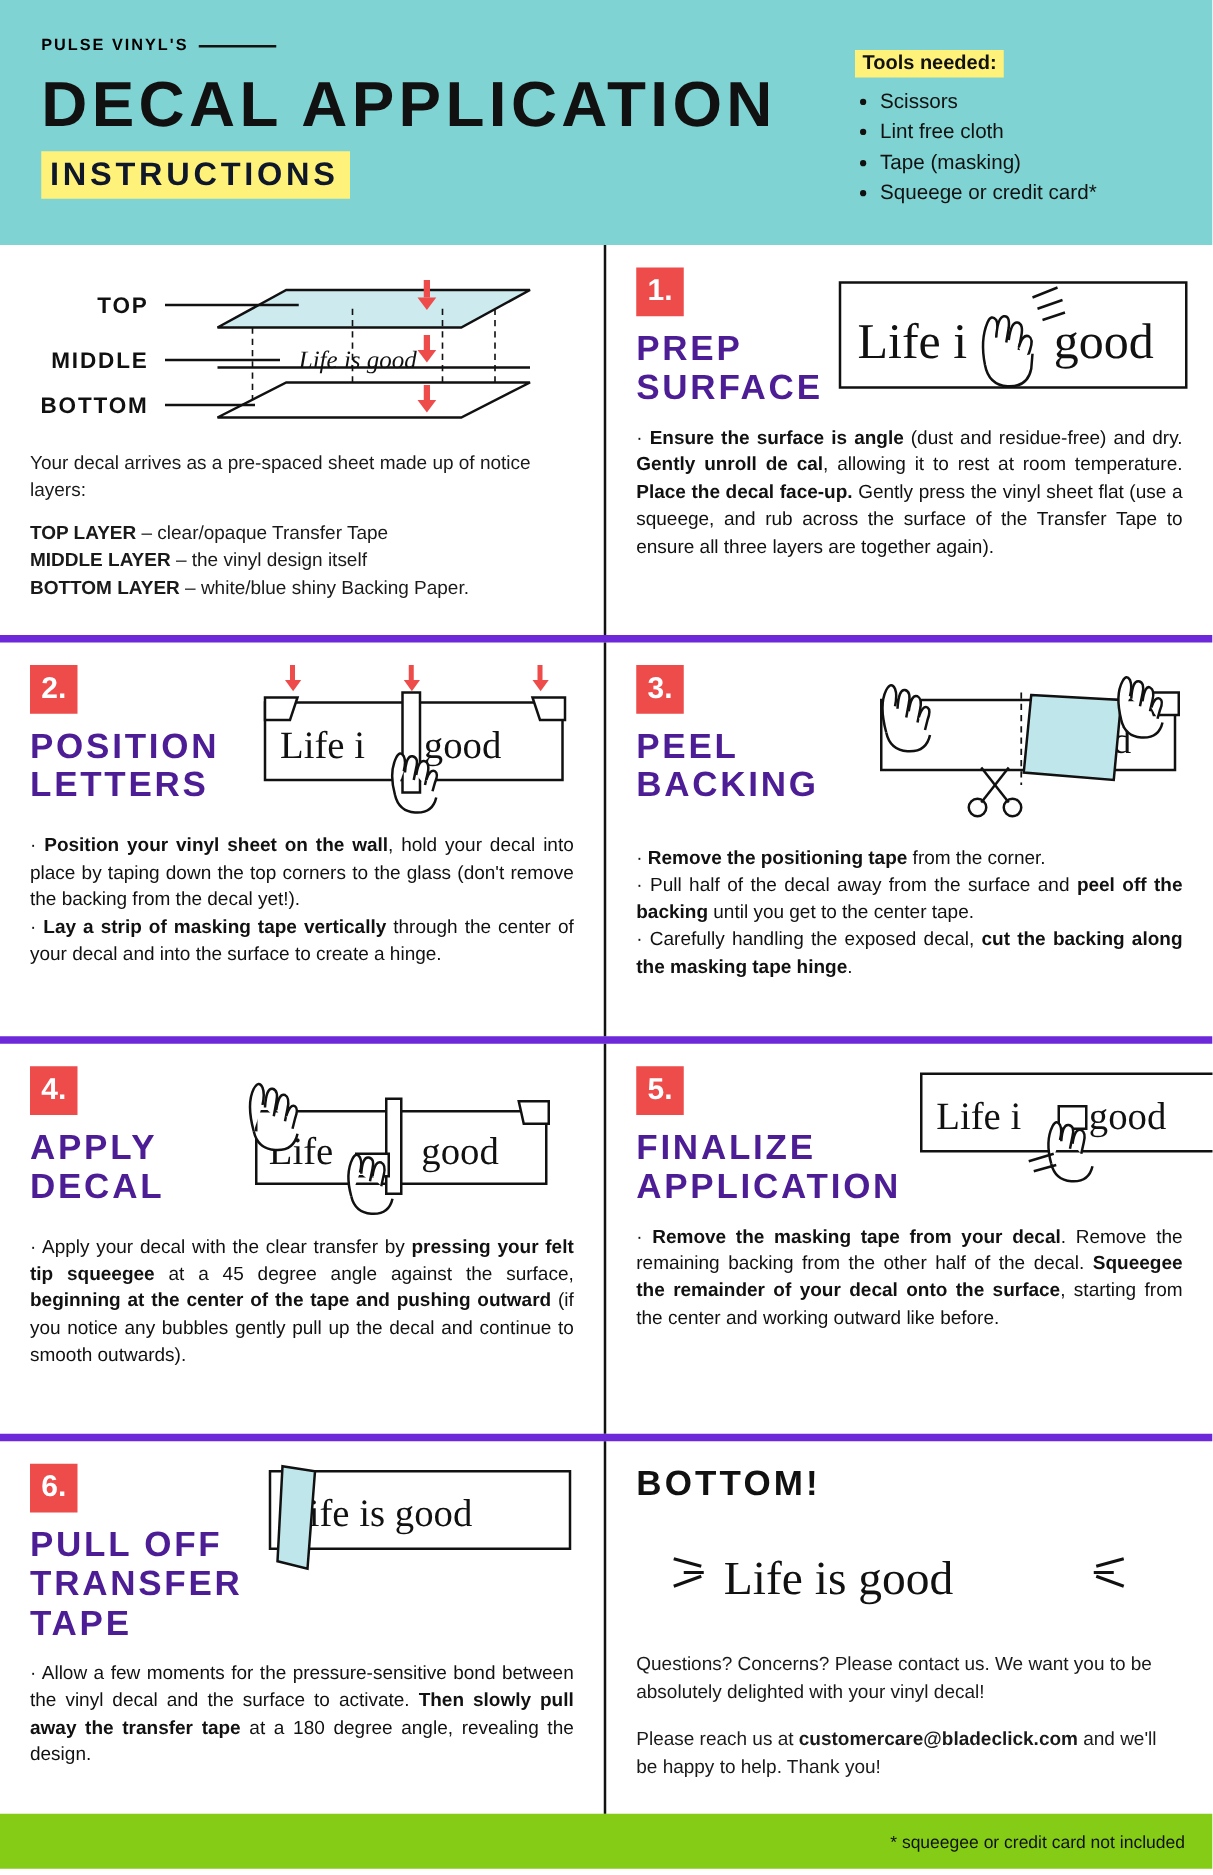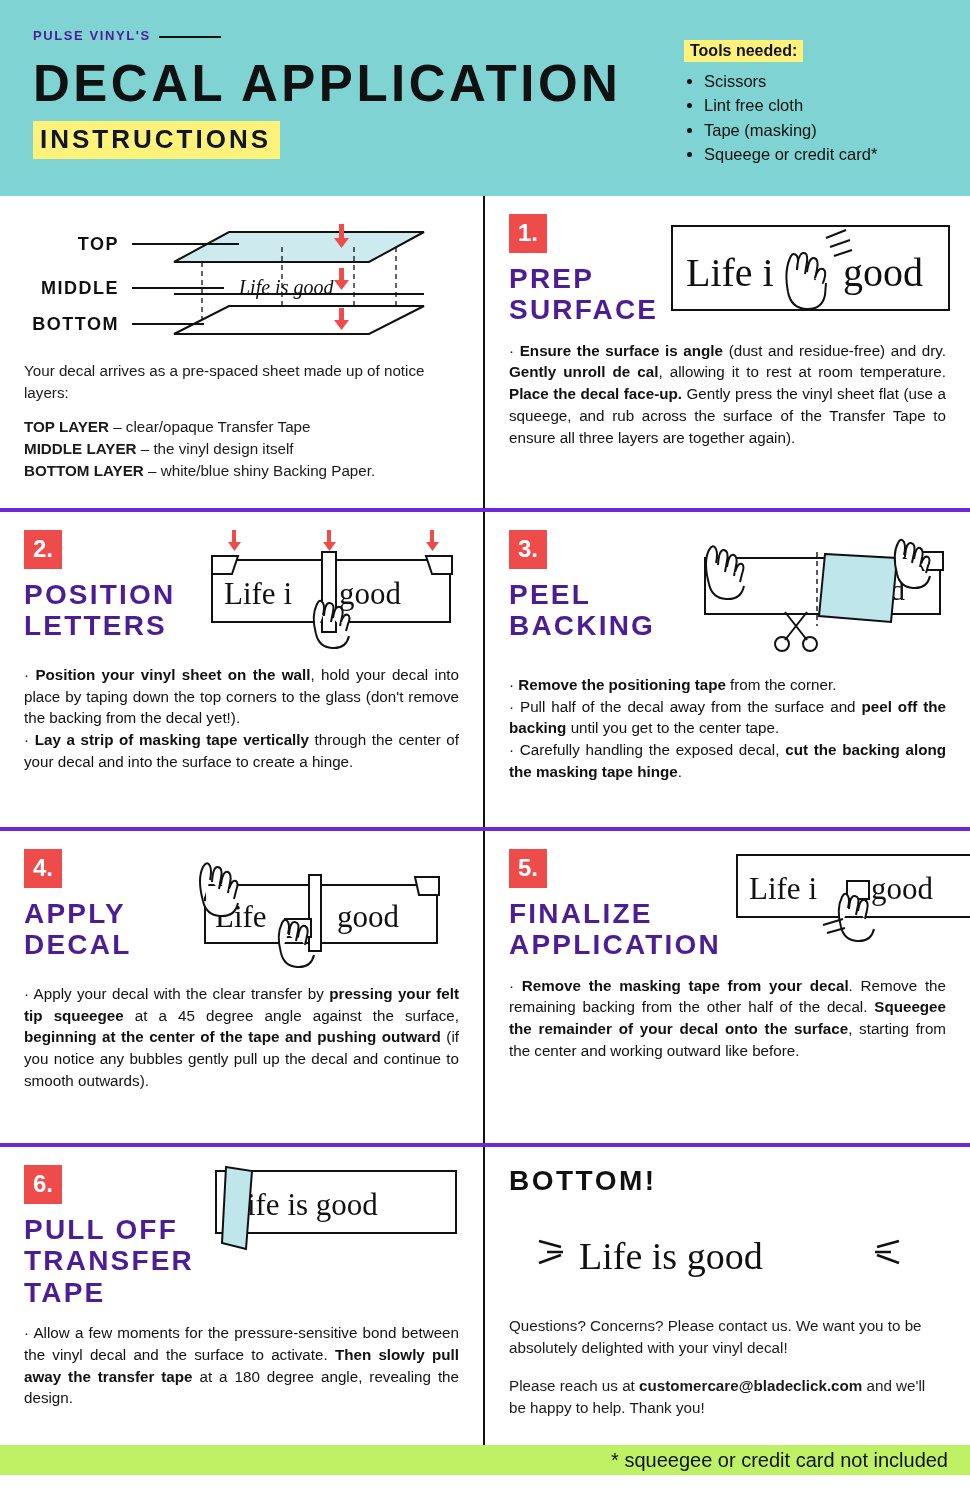--- a/index.html
+++ b/index.html
@@ -30,21 +30,21 @@
     padding: 28px 26px 0 33px;
     box-sizing: border-box;
   }
   .brand-line {
     display: flex;
     align-items: center;
     gap: 8px;
     font-size: 13px;
     font-weight: 700;
     letter-spacing: 1.6px;
-    color: #4c1d95;
+    color: #000000;
   }
   .brand-rule {
     display: block;
     width: 62px;
     height: 2px;
     background: #111;
     margin-bottom: -3px;
   }
   .main-title {
     font-size: 51px;
@@ -93,21 +93,21 @@
   }
 
   
   .grid {
     position: relative;
     width: 970px;
   }
   .row {
     display: flex;
     width: 100%;
-    border-bottom: 4px solid #6d28d9;
+    border-bottom: 6px solid #6d28d9;
   }
   .row:last-child { border-bottom: none; }
   .cell {
     box-sizing: border-box;
     padding: 18px 24px 16px 24px;
     position: relative;
   }
   .cell.left {
     width: 485px;
     border-right: 2px solid #111;
@@ -178,28 +178,28 @@
   }
   .perfect-text {
     font-size: 15.2px;
     line-height: 1.45;
   }
   .perfect-text p { margin: 0; }
   .perfect-text p + p { margin-top: 16px; }
 
   
   .footer {
-    height: 30px;
-    background: #bef264;
+    height: 44px;
+    background: #84cc16;
     display: flex;
     align-items: center;
     justify-content: flex-end;
     padding-right: 22px;
     box-sizing: border-box;
-    font-size: 20px;
+    font-size: 14px;
     color: #111;
   }
   svg { display: block; }
 </style>
 </head>
 <body>
 
 <div class="page">
 
   <div class="header">

